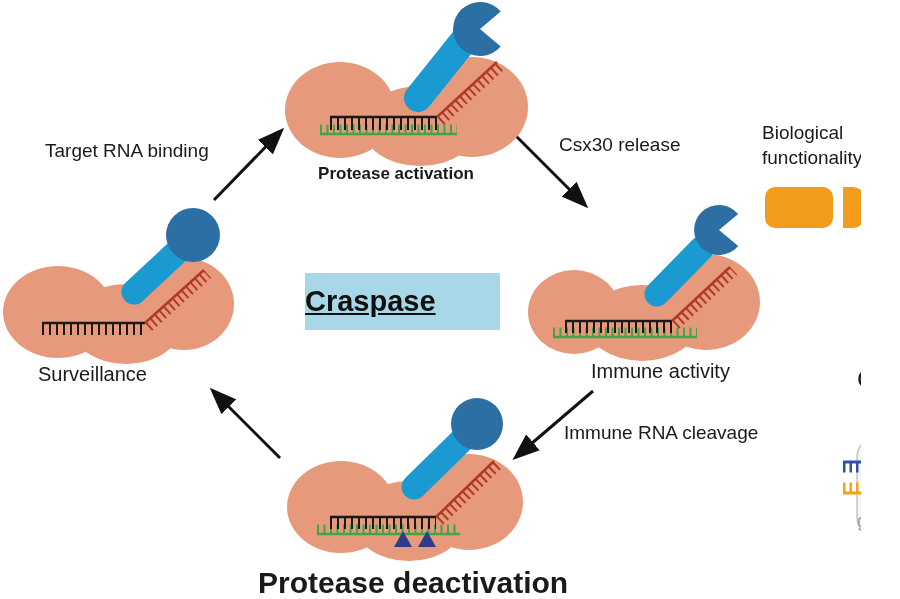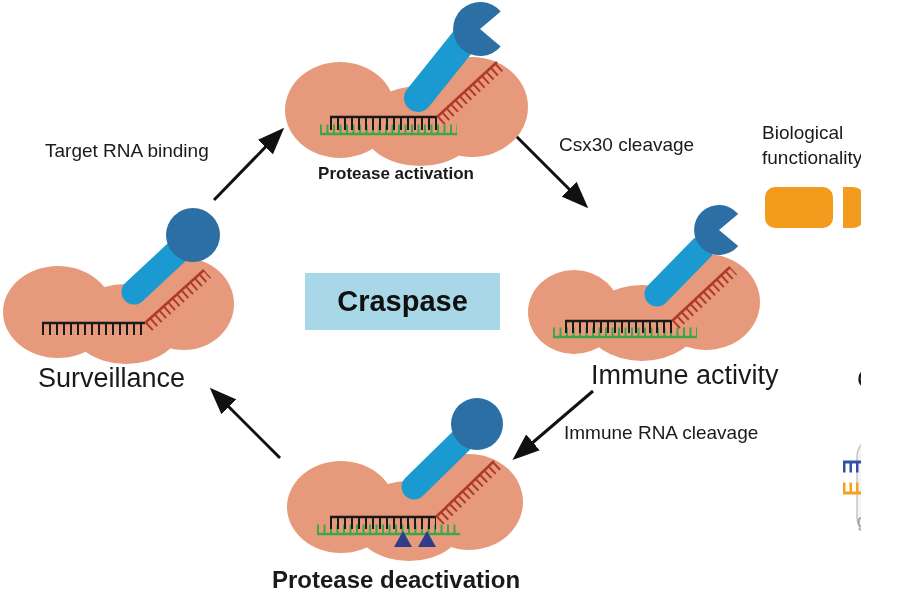--- a/index.html
+++ b/index.html
@@ -2,28 +2,28 @@
 <html><head>
 <meta charset="utf-8">
 <style>
   html,body{margin:0;padding:0;background:#fff;}
   .stage{
     position:relative;width:861px;height:599px;background:#ffffff;overflow:hidden;
     font-family:"Liberation Sans", sans-serif;color:#1a1a1a;
   }
   .stage svg{position:absolute;left:0;top:0;}
   .lbl{position:absolute;white-space:nowrap;font-size:19px;color:#1a1a1a;}
-  .lbl.state{font-size:27px;}
+  .lbl.state{font-size:20px;}
   .lbl.state-bold{font-size:17px;font-weight:bold;}
   .lbl.center{text-align:center;}
   .wrap{white-space:normal;line-height:25px;}
   .craspase-box{
     position:absolute;left:305px;top:273px;width:195px;height:57px;
-    background:#a8d8e8;display:flex;align-items:center;justify-content:center;
-    font-size:29px;font-weight:bold;color:#101010;
+    background:#a8d8e8;display:flex;align-items:center;
+    font-size:29px;font-weight:bold;color:#101010;text-decoration:underline;
   }
   .grey-text{color:#9e9e9e;font-size:19px;}
   
   .body-blob{fill:#e79a7b;}
   .arm{stroke:#1b9ad1;stroke-linecap:round;fill:none;}
   .head{fill:#2c6fa4;}
   .rail-black{stroke:#1a1a1a;fill:none;}
   .teeth{fill:none;}
   .c-black{stroke:#1a1a1a;}
   .c-green{stroke:#3da648;}
@@ -154,28 +154,28 @@
         <line class="c-blue" x1="843" y1="462" x2="903" y2="462" stroke-width="3"></line>
         <line class="teeth c-blue" x1="843" y1="467.5" x2="903" y2="467.5" stroke-width="10" stroke-dasharray="2.5 4"></line>
         <line class="teeth c-orange" x1="843" y1="487.5" x2="903" y2="487.5" stroke-width="10" stroke-dasharray="2.5 4"></line>
         <line class="c-orange" x1="843" y1="493" x2="903" y2="493" stroke-width="3"></line>
       </g>
     </g>
   </svg>
 
   <div class="lbl" style="left:45px;top:140px;">Target RNA binding</div>
   <div class="lbl state-bold center" style="left:265px;top:164px;width:262px;">Protease activation</div>
-  <div class="lbl" style="left:559px;top:134px;">Csx30 cleavage</div>
+  <div class="lbl" style="left:559px;top:134px;">Csx30 release</div>
   <div class="lbl wrap" style="left:762px;top:120px;width:140px;">Biological functionality?</div>
 
   <div class="craspase-box">
     <span>Craspase</span>
   </div>
 
   <div class="lbl state" style="left:38px;top:363px;">Surveillance</div>
   <div class="lbl state" style="left:548px;top:360px;margin-left:43px;">Immune activity</div>
   <div class="lbl" style="left:564px;top:422px;">Immune RNA cleavage</div>
-  <div class="lbl state-bold center" style="left:250px;top:566px;width:292px;font-size:24px;">Protease deactivation</div>
+  <div class="lbl state-bold center" style="left:258px;top:566px;width:292px;font-size:30px;">Protease deactivation</div>
 
   <div class="lbl" style="left:857px;top:364px;font-size:26px;">Gat</div>
   <div class="lbl grey-text" style="left:857px;top:510px;">gR</div>
 
 </div>
 
 </body></html>

